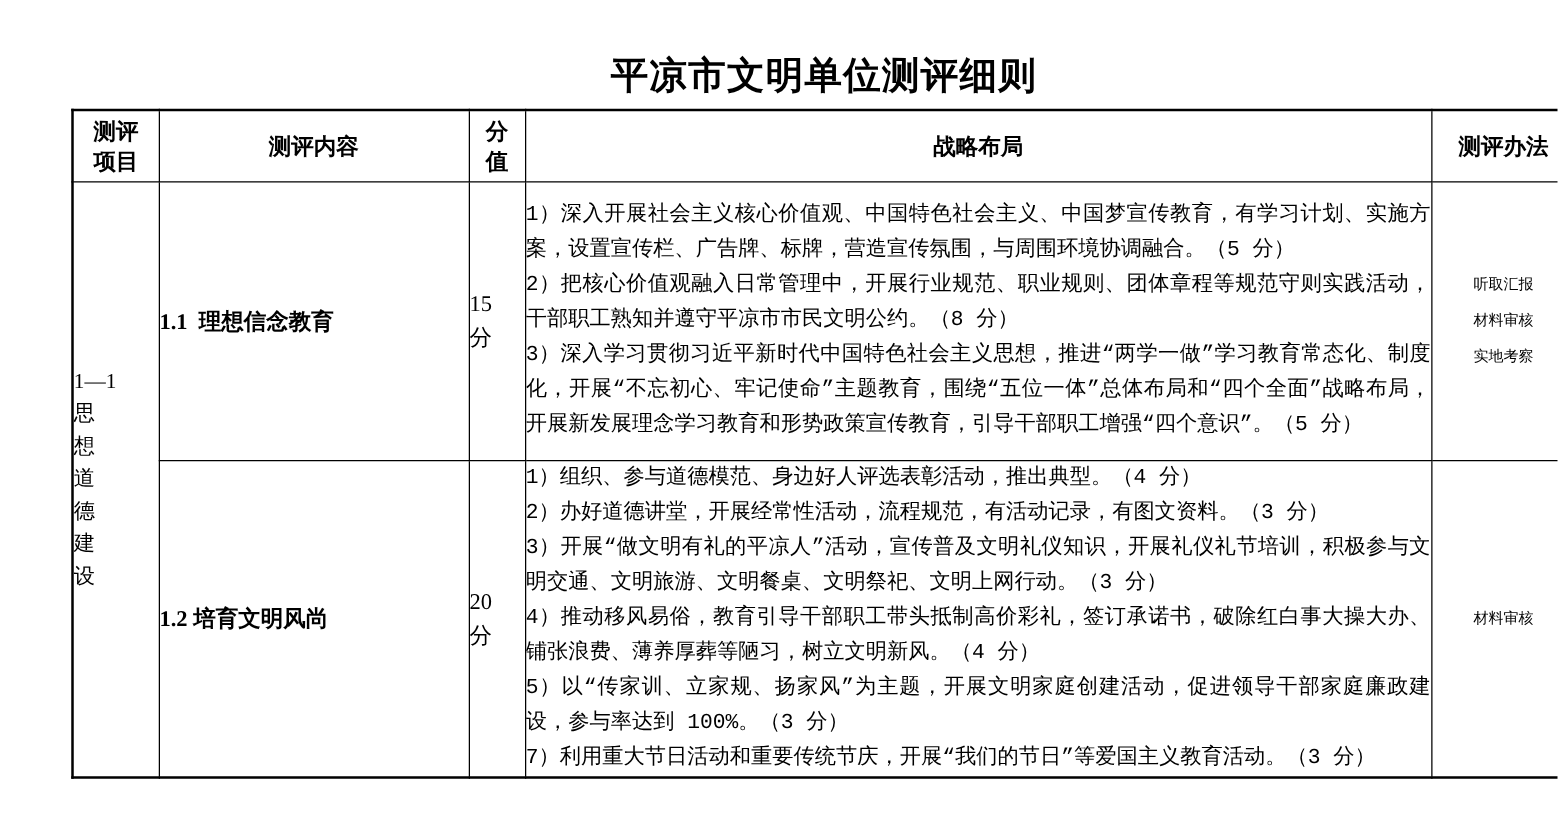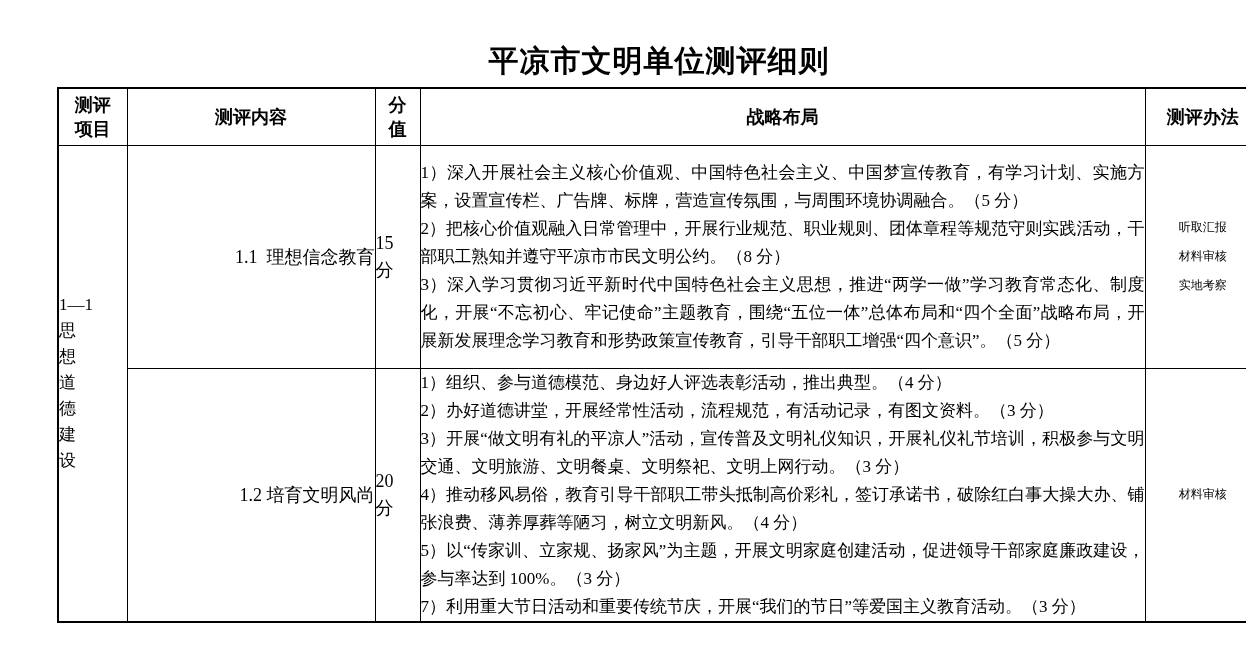--- a/index.html
+++ b/index.html
@@ -60,34 +60,36 @@
   .project-cell { }
   .project-code {
     font-size: 17px;
     line-height: 26px;
   }
   .vchar {
     font-size: 17px;
     line-height: 26px;
   }
   .content-cell {
-    text-align: right;
+    text-align: left;
     font-size: 18px;
     white-space: pre-wrap;
+    font-weight: bold;
   }
   .score-cell {
     font-size: 18px;
     line-height: 27px;
   }
   .standards-cell {
     vertical-align: top;
     padding: 3px 9px 3px 10px;
     font-size: 17px;
     line-height: 28px;
     text-align: justify;
+    font-family: Liberation Mono, monospace;
   }
   .standard-item { text-align: justify; }
   .method-cell {
     text-align: center;
     font-size: 12px;
     line-height: 29px;
   }
 </style>
 </head>
 <body>

